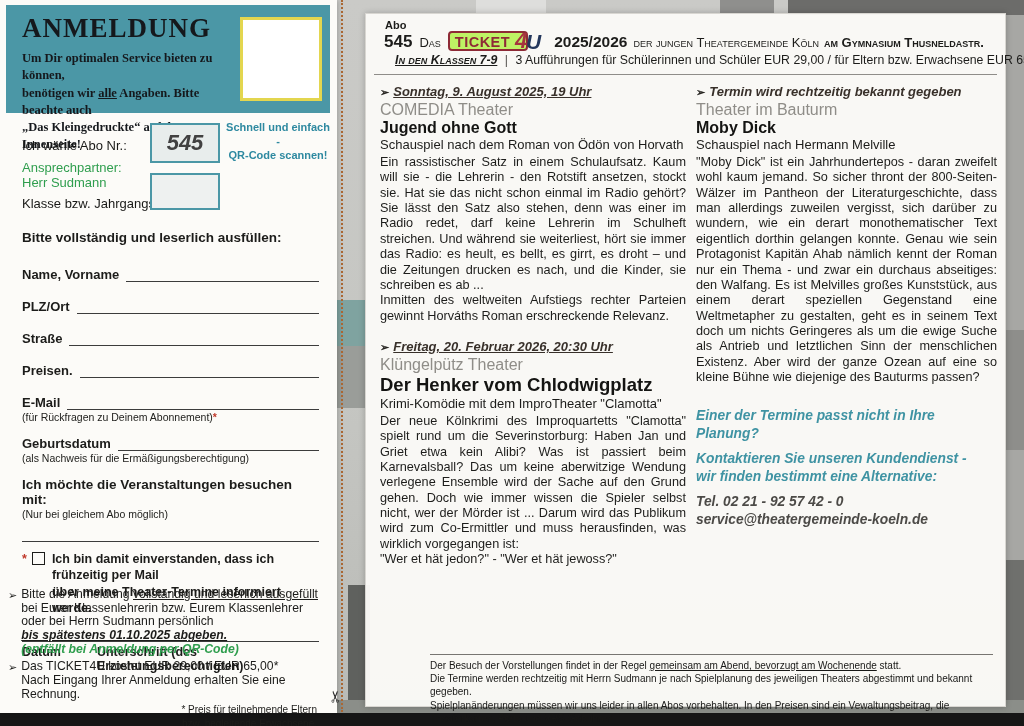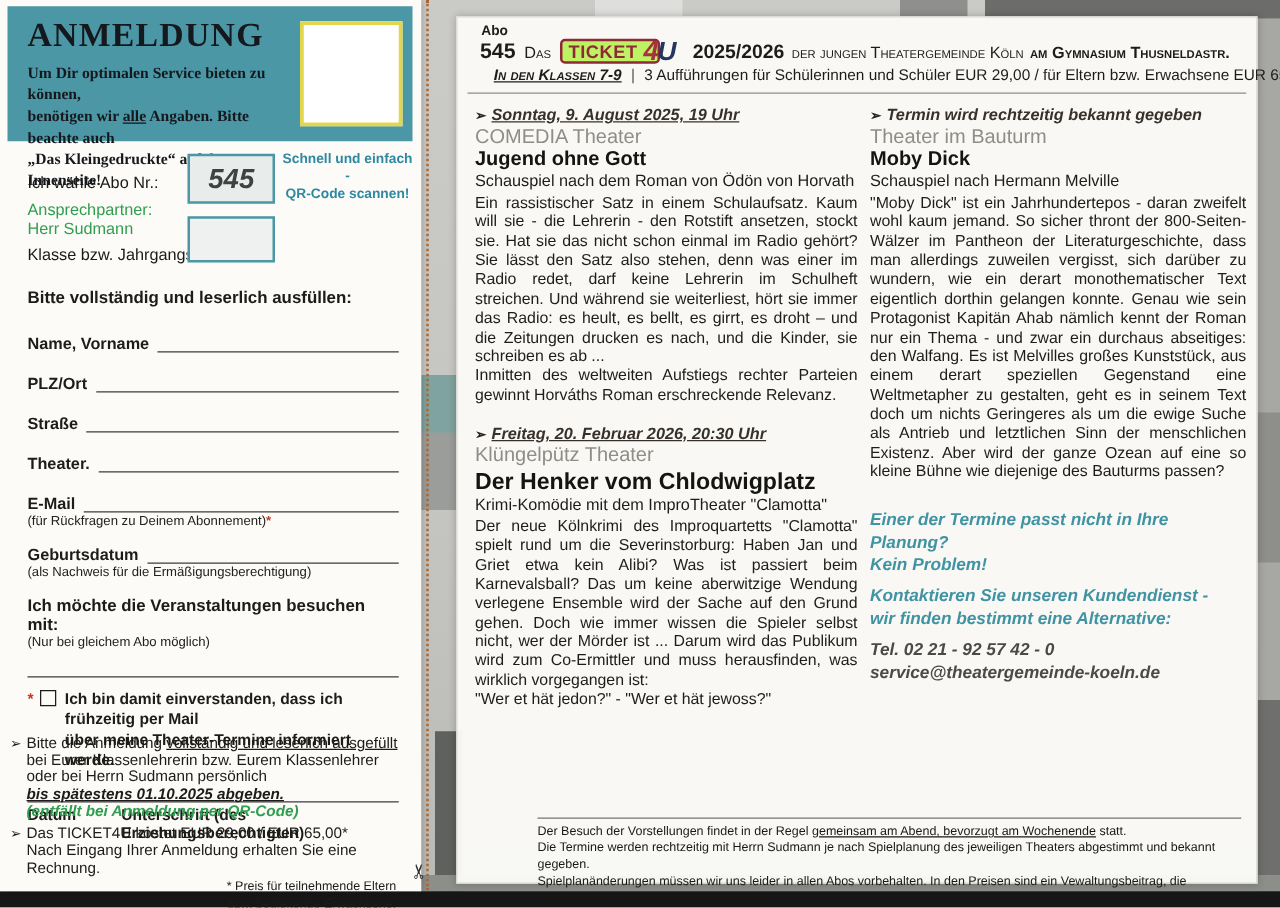--- a/index.html
+++ b/index.html
@@ -151,21 +151,21 @@
     </div>
     <div class="field-row">
       <span class="flabel">PLZ/Ort</span>
         <span class="wline"></span>
     </div>
     <div class="field-row">
       <span class="flabel">Straße</span>
         <span class="wline"></span>
     </div>
     <div class="field-row">
-      <span class="flabel">Theater.</span>
+      <span class="flabel">Preisen.</span>
         <span class="wline"></span>
     </div>
     <div class="field-row">
       <span class="flabel">E-Mail</span>
         <span class="wline"></span>
     </div>
     <div class="fnote"><span>(für Rückfragen zu Deinem Abonnement)</span><span class="star">*</span></div>
     <div class="field-row" style="margin-top:11px;">
       <span class="flabel">Geburtsdatum</span>
         <span class="wline"></span>
@@ -269,21 +269,20 @@
         <span class="arrow">➢</span><span>Termin wird rechtzeitig bekannt gegeben</span>
       </div>
       <div class="venue">Theater im Bauturm</div>
       <div class="ev-title">Moby Dick</div>
       <div class="ev-sub">Schauspiel nach Hermann Melville</div>
       <p class="body-p">"Moby Dick" ist ein Jahrhundertepos - daran zweifelt wohl kaum jemand. So sicher thront der 800-Seiten-Wälzer im Pantheon der Literaturgeschichte, dass man allerdings zuweilen vergisst, sich darüber zu wundern, wie ein derart monothematischer Text eigentlich dorthin gelangen konnte. Genau wie sein Protagonist Kapitän Ahab nämlich kennt der Roman nur ein Thema - und zwar ein durchaus abseitiges: den Walfang. Es ist Melvilles großes Kunststück, aus einem derart speziellen Gegenstand eine Weltmetapher zu gestalten, geht es in seinem Text doch um nichts Geringeres als um die ewige Suche als Antrieb und letztlichen Sinn der menschlichen Existenz. Aber wird der ganze Ozean auf eine so kleine Bühne wie diejenige des Bauturms passen?</p>
     </div>
 
     <div class="contact">
       <div>Einer der Termine passt nicht in Ihre Planung?</div>
-      <div>Kein Problem!</div>
       <div class="gap"></div>
       <div>Kontaktieren Sie unseren Kundendienst -</div>
       <div>wir finden bestimmt eine Alternative:</div>
       <div class="contact-grey">Tel. 02 21 - 92 57 42 - 0</div>
       <div class="contact-grey" style="margin-top:0;">service@theatergemeinde-koeln.de</div>
     </div>
   </div>
 
   <div class="footnotes">
     <div><span>Der Besuch der Vorstellungen findet in der Regel </span><span class="u">gemeinsam am Abend, bevorzugt am Wochenende</span><span> statt.</span></div>

